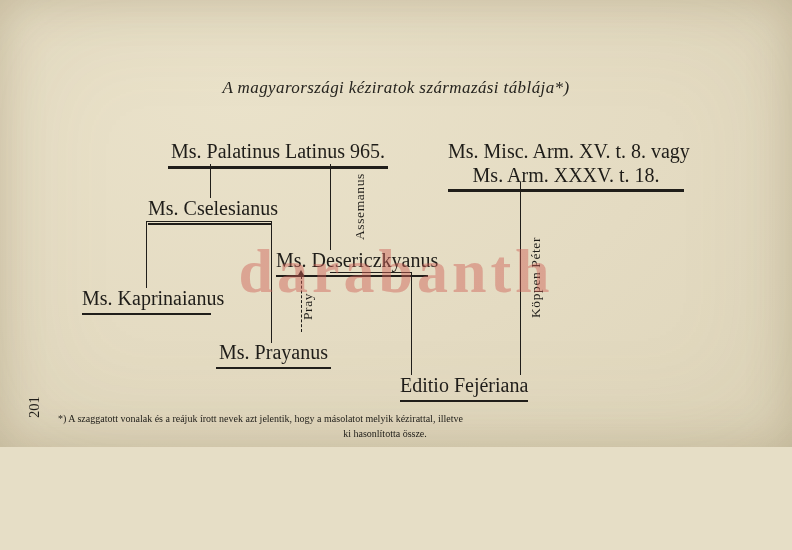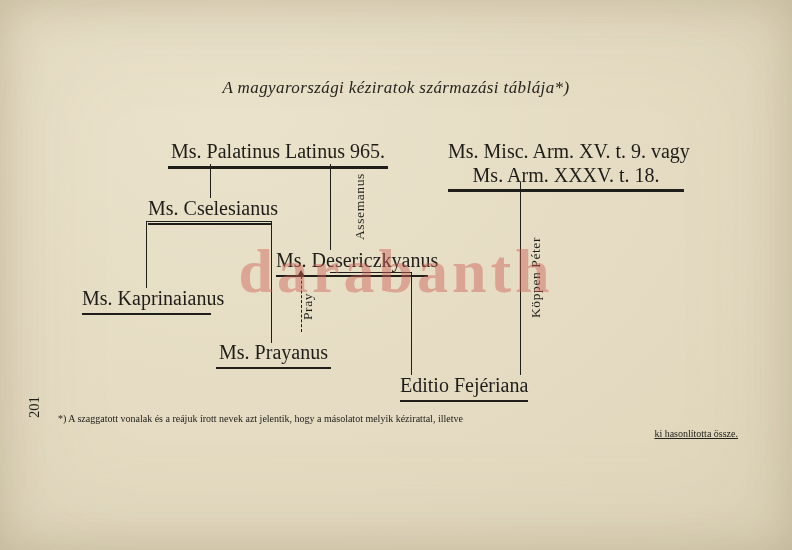--- a/index.html
+++ b/index.html
@@ -10,21 +10,21 @@
     width: 792px;
     height: 550px;
     overflow: hidden;
     background: #e6dec6;
     font-family: "Liberation Serif", serif;
     color: #1b1b1b;
   }
   #page {
     position: relative;
     width: 792px;
-    height: 550px;
+    height: 447px;
     background:
       radial-gradient(ellipse at 30% 20%, #eae2ca 0%, #e4dbc2 55%, #ded5ba 100%);
   }
   
   #page:before {
     content: "";
     position: absolute;
     inset: 0;
     pointer-events: none;
     box-shadow: inset 0 0 44px rgba(140,124,86,0.30), inset 0 0 120px rgba(150,134,96,0.12);
@@ -94,23 +94,22 @@
     left: 58px;
     top: 412px;
     width: 680px;
     font-size: 10px;
     line-height: 1.45;
     color: #23211c;
     text-align: justify;
   }
   .footnote .fn-line2 {
     display: block;
-    text-align: right;
+    text-align: center;
     margin-left: -26px;
-    text-decoration: underline;
   }
 
   .pagenum {
     position: absolute;
     left: 26px;
     top: 418px;
     font-size: 14.5px;
     color: #201e1a;
     transform: rotate(-90deg);
     transform-origin: left top;
@@ -135,21 +134,21 @@
 
 <div id="page">
 
   <div class="title">A magyarországi kéziratok származási táblája*)</div>
 
   <div class="node thick" style="left:168px; top:140px; width:220px;">
     <span>Ms. Palatinus Latinus 965.</span>
   </div>
 
   <div class="node thick" style="left:448px; top:140px; width:236px;">
-    <span>Ms. Misc. Arm. XV. t. 9. vagy</span><br>
+    <span>Ms. Misc. Arm. XV. t. 8. vagy</span><br>
     <span>Ms. Arm. XXXV. t. 18.</span>
   </div>
 
   <div class="node underline" style="left:148px; top:197px; width:124px;">
     <span>Ms. Cselesianus</span>
   </div>
 
   <div class="node underline" style="left:276px; top:249px; width:152px;">
     <span>Ms. Desericzkyanus</span>
   </div>

